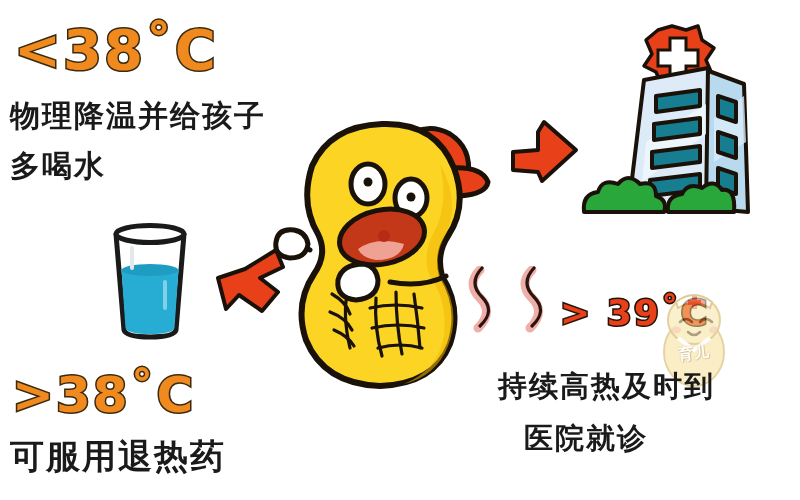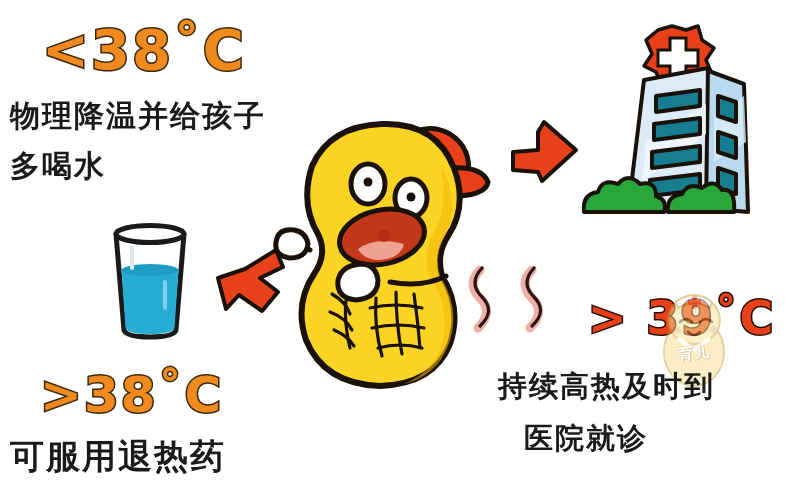--- a/index.html
+++ b/index.html
@@ -20,21 +20,20 @@
   }
 
   
   .temp-line {
     position: absolute;
     font-family: "DejaVu Sans", "Liberation Sans", sans-serif;
     font-weight: bold;
     letter-spacing: 2px;
     white-space: nowrap;
     line-height: 1;
-    margin-left: 28px;
   }
   .temp-orange {
     color: #F08A1E;
     -webkit-text-stroke: 3px #3a2b10;
     paint-order: stroke fill;
   }
   .temp-red {
     color: #E8411A;
     -webkit-text-stroke: 3px #241208;
     paint-order: stroke fill;
@@ -212,21 +211,21 @@
     </g>
   </svg>
 
   <svg class="art" style="left:462px; top:266px;" width="112" height="86" viewBox="0 0 112 86">
     <path d="M18 4 Q4 18 18 32 Q32 46 16 62" fill="none" stroke="#F0AEA8" stroke-width="9" stroke-linecap="round"></path>
     <path d="M20 2 Q6 17 20 31 Q34 45 18 60" fill="none" stroke="#2a1410" stroke-width="3.2" stroke-linecap="round"></path>
     <path d="M70 4 Q56 18 70 32 Q84 46 68 62" fill="none" stroke="#F0AEA8" stroke-width="9" stroke-linecap="round"></path>
     <path d="M72 2 Q58 17 72 31 Q86 45 70 60" fill="none" stroke="#2a1410" stroke-width="3.2" stroke-linecap="round"></path>
   </svg>
 
-  <div class="temp-line temp-red" style="left:560px; top:295px; font-size:46px;">&gt; 39˚C</div>
+  <div class="temp-line temp-red" style="left:560px; top:295px; font-size:36px;">&gt; 39˚C</div>
 
   <div id="watermark">
     <svg width="108" height="108" viewBox="0 0 108 108">
 
       <ellipse cx="54" cy="70" rx="30" ry="34" fill="#F5DB86" opacity=".85" stroke="#C9A23A" stroke-width="2"></ellipse>
 
       <ellipse cx="54" cy="38" rx="26" ry="24" fill="#F7E39B" opacity=".9" stroke="#C9A23A" stroke-width="2"></ellipse>
 
       <path d="M36 20 Q54 6 72 20 L70 26 Q54 16 38 26 Z" fill="#ffffff" stroke="#C9A23A" stroke-width="2"></path>
       <path d="M52 14 h5 v4 h4 v5 h-4 v4 h-5 v-4 h-4 v-5 h4 z" fill="#E8411A" opacity=".7"></path>

